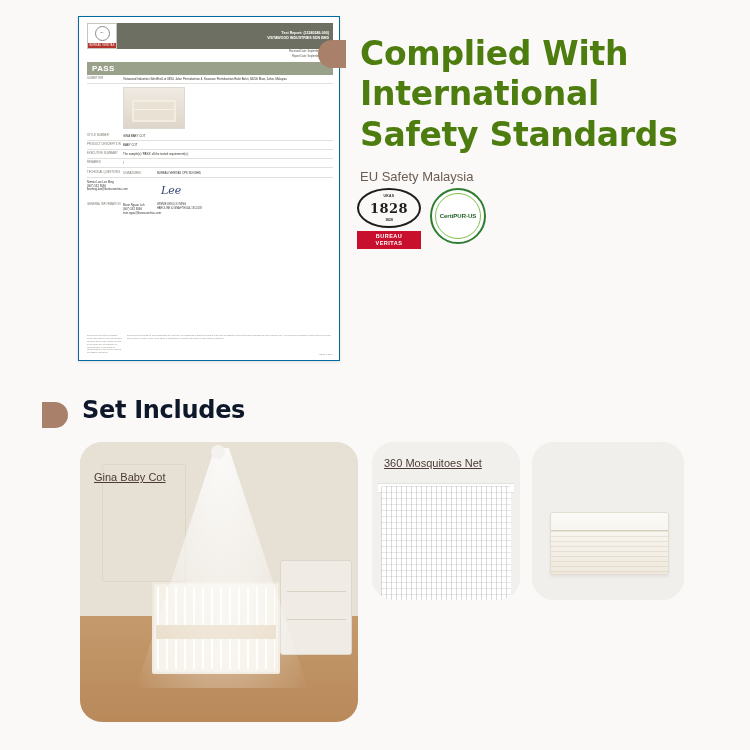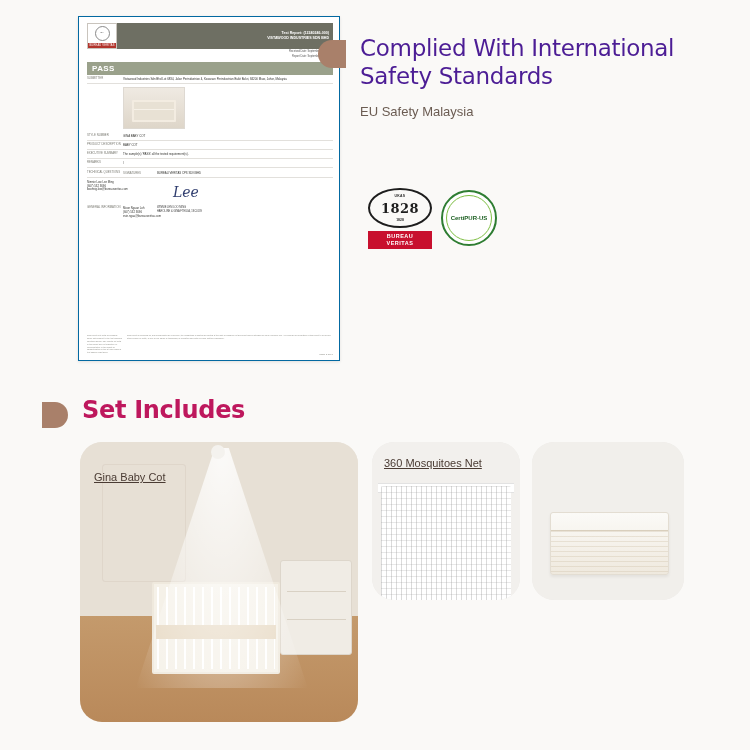--- a/index.html
+++ b/index.html
@@ -84,21 +84,21 @@
   }
 
   .doc-sign {
     display:flex; border-bottom: 1px solid #e2e0dc; padding: 3px 0 2px 0;
   }
   .doc-sign .sl { width: 36px; color: #7a7a72; font-size: 2.8px; text-transform: uppercase; line-height:1.35;}
   .doc-sign .sc { width: 34px; color: #7a7a72; font-size: 2.8px; text-transform: uppercase;}
   .doc-sign .sr { flex:1; font-size: 2.8px; color:#33332f; }
   .sig-script {
     font-family: "DejaVu Serif", serif; font-style: italic;
-    font-size: 14px; color: #2f3d6e; line-height: 1; margin: 4px 0 2px 16px;
+    font-size: 11px; color: #2f3d6e; line-height: 1; margin: 4px 0 2px 4px;
   }
   .sig-names { font-size: 2.6px; color: #3b3b3b; line-height: 1.5; }
 
   .doc-footer {
     position: absolute; left: 0; right: 0; bottom: 2px;
     display: flex; gap: 4px; font-size: 2.1px; color: #8b8b84; line-height: 1.35;
   }
   .doc-footer .fcol { flex: 1; }
   .doc-footer .fcol.small { flex: 0 0 36px; }
   .page-num { position: absolute; right: 0; bottom: 0; font-size: 2.4px; color:#7a7a72;}
@@ -106,31 +106,31 @@
   
   .tab-left {
     position: absolute; left: 318px; top: 40px; width: 28px; height: 28px;
     background: #a9806a; border-radius: 14px 0 0 14px;
   }
   .headline {
     position: absolute; left: 360px; top: 34px; width: 360px;
   }
   .headline h1 {
     font-family: "DejaVu Sans", sans-serif;
-    font-size: 23px; line-height: 1.22; color: #4c1d95;
-    font-weight: 400; letter-spacing: -0.3px;
+    font-size: 33px; line-height: 1.22; color: #4d7c0f;
+    font-weight: 700; letter-spacing: -0.3px;
   }
   .headline .sub {
     margin-top: 14px; font-size: 13px; color: #6b5c52;
   }
 
   
   .badges {
-    position: absolute; left: 368px; top: 188px;
-    display: flex; align-items: center; gap: 9px;
+    position: absolute; left: 357px; top: 188px;
+    display: flex; align-items: flex-start; gap: 9px;
   }
   .badge-bv { width: 64px; text-align: center; }
   .badge-bv .oval {
     width: 64px; height: 40px; border-radius: 50%;
     border: 2px solid #1d1d1d; position: relative;
     display:flex; align-items:center; justify-content:center;
     font-size: 4px; color:#1d1d1d; font-weight: bold;
   }
   .badge-bv .oval .big {
     font-family: "DejaVu Serif", serif; font-size: 13px; font-weight: bold; letter-spacing: .5px;
@@ -163,21 +163,21 @@
 
   
   .set-section { position: absolute; left: 0; top: 392px; right: 0; bottom: 0; }
   .set-tab {
     position: absolute; left: 42px; top: 10px; width: 26px; height: 26px;
     background: #a9806a; border-radius: 0 13px 13px 0;
   }
   .set-title {
     position: absolute; left: 82px; top: 4px;
     font-family: "DejaVu Sans", sans-serif;
-    font-size: 24px; font-weight: 800; color: #be185d; letter-spacing: -0.3px;
+    font-size: 24px; font-weight: 800; color: #0f172a; letter-spacing: -0.3px;
   }
 
   .cards { position: absolute; left: 80px; top: 50px; right: 60px; }
 
   .card {
     position: absolute; background: #efece7; border-radius: 22px; overflow: hidden;
   }
   .card-label {
     position: absolute; z-index: 3; font-size: 11px; color: #4a3b33;
     line-height: 1.35;

